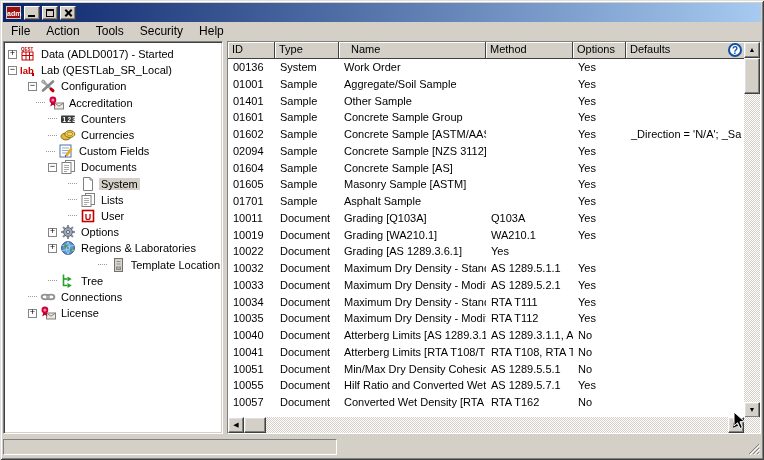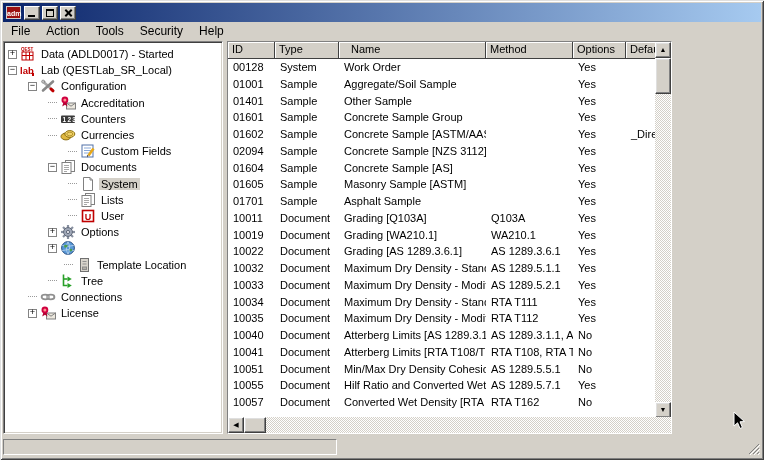--- a/index.html
+++ b/index.html
@@ -32,21 +32,21 @@
   .menubar { position:absolute; left:3px; top:22px; right:3px; height:19px;
     display:flex; align-items:center; font-size:12px; color:#000; }
   .menu-item { padding:2px 8px 3px 8px; }
 
   
   .tree-panel { position:absolute; left:3px; top:41px; width:220px; height:393px;
     background:#fff; border:1px solid; border-color:#808080 #fff #fff #808080;
     box-shadow: inset 1px 1px 0 #404040, inset -1px -1px 0 #d4d0c8;
     overflow:hidden; padding:4px 0 0 0; }
   .splitter { position:absolute; left:223px; top:41px; width:4px; height:393px; background:#d4d0c8; }
-  .table-panel { position:absolute; left:227px; top:41px; width:445px; height:393px;
+  .table-panel { position:absolute; left:227px; top:41px; width:534px; height:393px;
     background:#fff; border:1px solid; border-color:#808080 #fff #fff #808080;
     box-shadow: inset 1px 1px 0 #404040, inset -1px -1px 0 #d4d0c8; overflow:hidden; }
 
   
   .tree-row { height:16.2px; display:flex; align-items:center; white-space:nowrap;
     font-size:11px; color:#000; }
   .expander { width:9px; height:9px; flex:none; background:#fff; border:1px solid #848484;
     font-size:9px; line-height:7px; text-align:center; margin-right:3px;
     font-family:"Liberation Mono", monospace; }
   .leader { width:9px; height:1px; flex:none; border-top:1px dotted #9a9a9a; margin-right:3px; }
@@ -154,21 +154,21 @@
             <g stroke-linecap="round">
               <line x1="3" y1="3.5" x2="13" y2="12.5" stroke="#a8a8a8" stroke-width="2.6"></line>
               <line x1="13" y1="3.5" x2="3" y2="12.5" stroke="#888888" stroke-width="2.6"></line>
               <line x1="11" y1="11" x2="13" y2="12.8" stroke="#c00000" stroke-width="3"></line>
               <circle cx="3.2" cy="3.6" r="1.6" fill="#c0c0c0" stroke="#808080" stroke-width="0.6"></circle>
             </g>
           </svg>
         </span>
         <span class="tree-label">Configuration</span>
       </div>
-      <div class="tree-row" style="padding-left: 44px;">
+      <div class="tree-row" style="padding-left: 32px;">
         <span class="leader"></span>
         <span class="tree-icon">
           <svg width="16" height="16">
             <rect x="6.5" y="8" width="9" height="6" fill="#ece8de" stroke="#808080"></rect>
             <path d="M6.5 8 L11 11.2 L15.5 8" fill="none" stroke="#808080"></path>
             <path d="M3.5 7 L2.2 11.5 L5 9.8 L7.4 11.5 L6.4 7 Z" fill="#b00030"></path>
             <circle cx="4.9" cy="4.9" r="3.4" fill="#d00040"></circle>
             <circle cx="4.9" cy="4.9" r="1.5" fill="#ff9090"></circle>
           </svg>
         </span>
@@ -188,21 +188,21 @@
         <span class="leader"></span>
         <span class="tree-icon">
           <svg width="16" height="16">
             <ellipse cx="6" cy="9.5" rx="5" ry="3.4" fill="#e0b840" stroke="#8a6c10"></ellipse>
             <ellipse cx="9.8" cy="7" rx="5" ry="3.4" fill="#f0d468" stroke="#8a6c10"></ellipse>
             <ellipse cx="9.8" cy="7" rx="3" ry="1.8" fill="none" stroke="#b89430"></ellipse>
           </svg>
         </span>
         <span class="tree-label">Currencies</span>
       </div>
-      <div class="tree-row" style="padding-left: 64px;">
+      <div class="tree-row" style="padding-left: 42px;">
         <span class="leader"></span>
         <span class="tree-icon">
           <svg width="16" height="16">
             <rect x="2" y="2" width="11" height="12" fill="#fff" stroke="#5070a8"></rect>
             <line x1="4" y1="5" x2="11" y2="5" stroke="#88a8d8"></line>
             <line x1="4" y1="7.5" x2="11" y2="7.5" stroke="#88a8d8"></line>
             <line x1="4" y1="10" x2="9" y2="10" stroke="#88a8d8"></line>
             <line x1="13.5" y1="5.5" x2="8.5" y2="12.5" stroke="#e8a818" stroke-width="2.6"></line>
             <path d="M7.4 14.4 L8.5 12.5 L6.9 11.9 Z" fill="#383838"></path>
           </svg>
@@ -280,22 +280,23 @@
       <div class="tree-row" style="padding-left: 44px;">
         <span class="expander">+</span>
         <span class="tree-icon">
           <svg width="16" height="16">
             <circle cx="8" cy="8" r="6.4" fill="#5898d8" stroke="#2c5080"></circle>
             <path d="M2.2 5.4 Q8 7.4 13.8 5.4 M2.2 10.6 Q8 8.6 13.8 10.6 M8 1.6 Q4.8 8 8 14.4 M8 1.6 Q11.2 8 8 14.4" fill="none" stroke="#bcd6ee" stroke-width="0.8"></path>
             <path d="M3.8 5.8 Q6 3.8 8 5.8 Q7 8 4.8 7.8 Z" fill="#4c9c4c"></path>
             <path d="M9.6 9 Q12 8.2 12.4 10.2 Q10.8 12.2 9.6 11 Z" fill="#4c9c4c"></path>
           </svg>
         </span>
-      </div>
-      <div class="tree-row" style="padding-left: 60px;">
+        <span class="tree-label">Regions &amp; Laboratories</span>
+      </div>
+      <div class="tree-row" style="padding-left: 60px; justify-content: flex-end;">
         <span class="leader"></span>
         <span class="tree-icon">
           <svg width="16" height="16">
             <rect x="4.5" y="1.5" width="8" height="13" fill="#d8d4cc" stroke="#707070"></rect>
             <line x1="6.5" y1="4.5" x2="10.5" y2="4.5" stroke="#909090"></line>
             <line x1="6.5" y1="7" x2="10.5" y2="7" stroke="#909090"></line>
             <rect x="6.5" y="10" width="4" height="2.5" fill="#b4b0a8" stroke="#8a8a8a"></rect>
           </svg>
         </span>
         <span class="tree-label">Template Location</span>
@@ -347,21 +348,21 @@
     <div class="header-row">
         <div class="hcell" style="width: 47px;"><span>ID</span></div>
         <div class="hcell" style="width: 64px;"><span>Type</span></div>
         <div class="hcell" style="width: 147px; padding-left: 12px;"><span>Name</span></div>
         <div class="hcell" style="width: 87px;"><span>Method</span></div>
         <div class="hcell" style="width: 53px;"><span>Options</span></div>
         <div class="hcell" style="width: 120px;"><span>Defaults</span><span class="help-btn">?</span></div>
       </div>
     <div class="rows">
         <div class="trow">
-          <div class="tcell" style="width: 47px;">00128</div>
+          <div class="tcell" style="width: 47px;">00136</div>
           <div class="tcell" style="width: 64px;">System</div>
           <div class="tcell" style="width: 147px;">Work Order</div>
           <div class="tcell" style="width: 87px;"></div>
           <div class="tcell" style="width: 53px;">Yes</div>
           <div class="tcell" style="width: 120px;"></div>
         </div>
         <div class="trow">
           <div class="tcell" style="width: 47px;">01001</div>
           <div class="tcell" style="width: 64px;">Sample</div>
           <div class="tcell" style="width: 147px;">Aggregate/Soil Sample</div>
@@ -437,21 +438,20 @@
           <div class="tcell" style="width: 64px;">Document</div>
           <div class="tcell" style="width: 147px;">Grading [WA210.1]</div>
           <div class="tcell" style="width: 87px;">WA210.1</div>
           <div class="tcell" style="width: 53px;">Yes</div>
           <div class="tcell" style="width: 120px;"></div>
         </div>
         <div class="trow">
           <div class="tcell" style="width: 47px;">10022</div>
           <div class="tcell" style="width: 64px;">Document</div>
           <div class="tcell" style="width: 147px;">Grading [AS 1289.3.6.1]</div>
-          <div class="tcell" style="width: 87px;">AS 1289.3.6.1</div>
           <div class="tcell" style="width: 53px;">Yes</div>
           <div class="tcell" style="width: 120px;"></div>
         </div>
         <div class="trow">
           <div class="tcell" style="width: 47px;">10032</div>
           <div class="tcell" style="width: 64px;">Document</div>
           <div class="tcell" style="width: 147px;">Maximum Dry Density - Standa</div>
           <div class="tcell" style="width: 87px;">AS 1289.5.1.1</div>
           <div class="tcell" style="width: 53px;">Yes</div>
           <div class="tcell" style="width: 120px;"></div>

